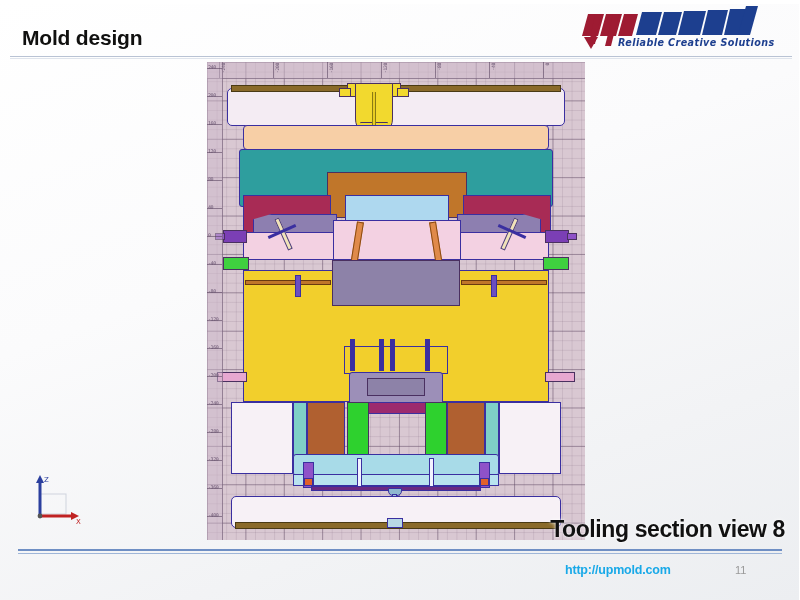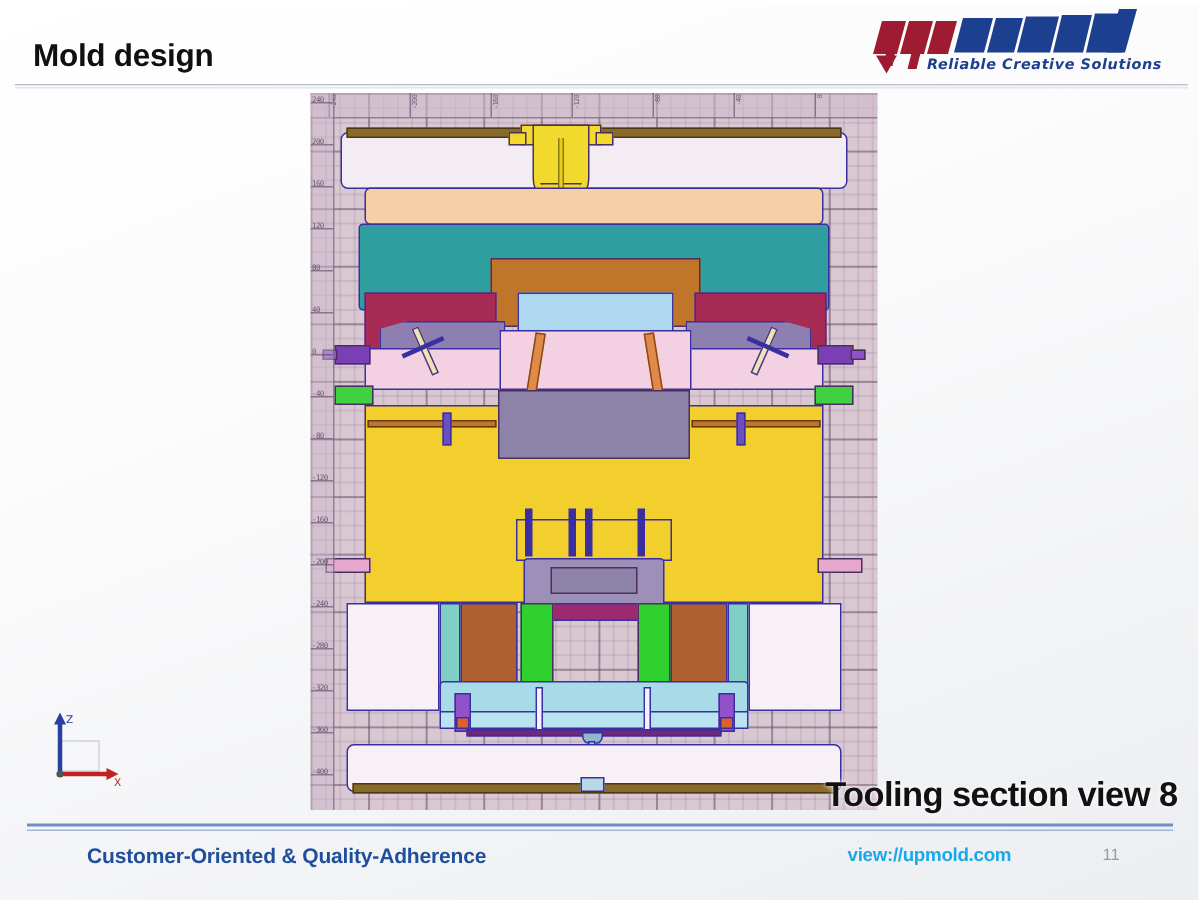--- a/index.html
+++ b/index.html
@@ -339,17 +339,16 @@
       <line x1="14" y1="44" x2="48" y2="44" stroke="#c02222" stroke-width="3"></line>
       <polygon points="53,44 45,40 45,48" fill="#c02222"></polygon>
       <text x="50" y="52" font-family="DejaVu Sans, sans-serif" font-size="7" fill="#c02222">X</text>
 
       <circle cx="14" cy="44" r="2.4" fill="#555"></circle>
     </svg>
   </div>
 
   <div class="footer-rule"></div>
   <div class="footer-rule2"></div>
-  <div class="f-slogan">Customer-Oriented &amp; Quality-Adherence</div>
-  <div class="f-url">view://upmold.com</div>
+  <div class="f-url">http://upmold.com</div>
   <div class="f-page">11</div>
 
 </div>
 
 </body></html>

